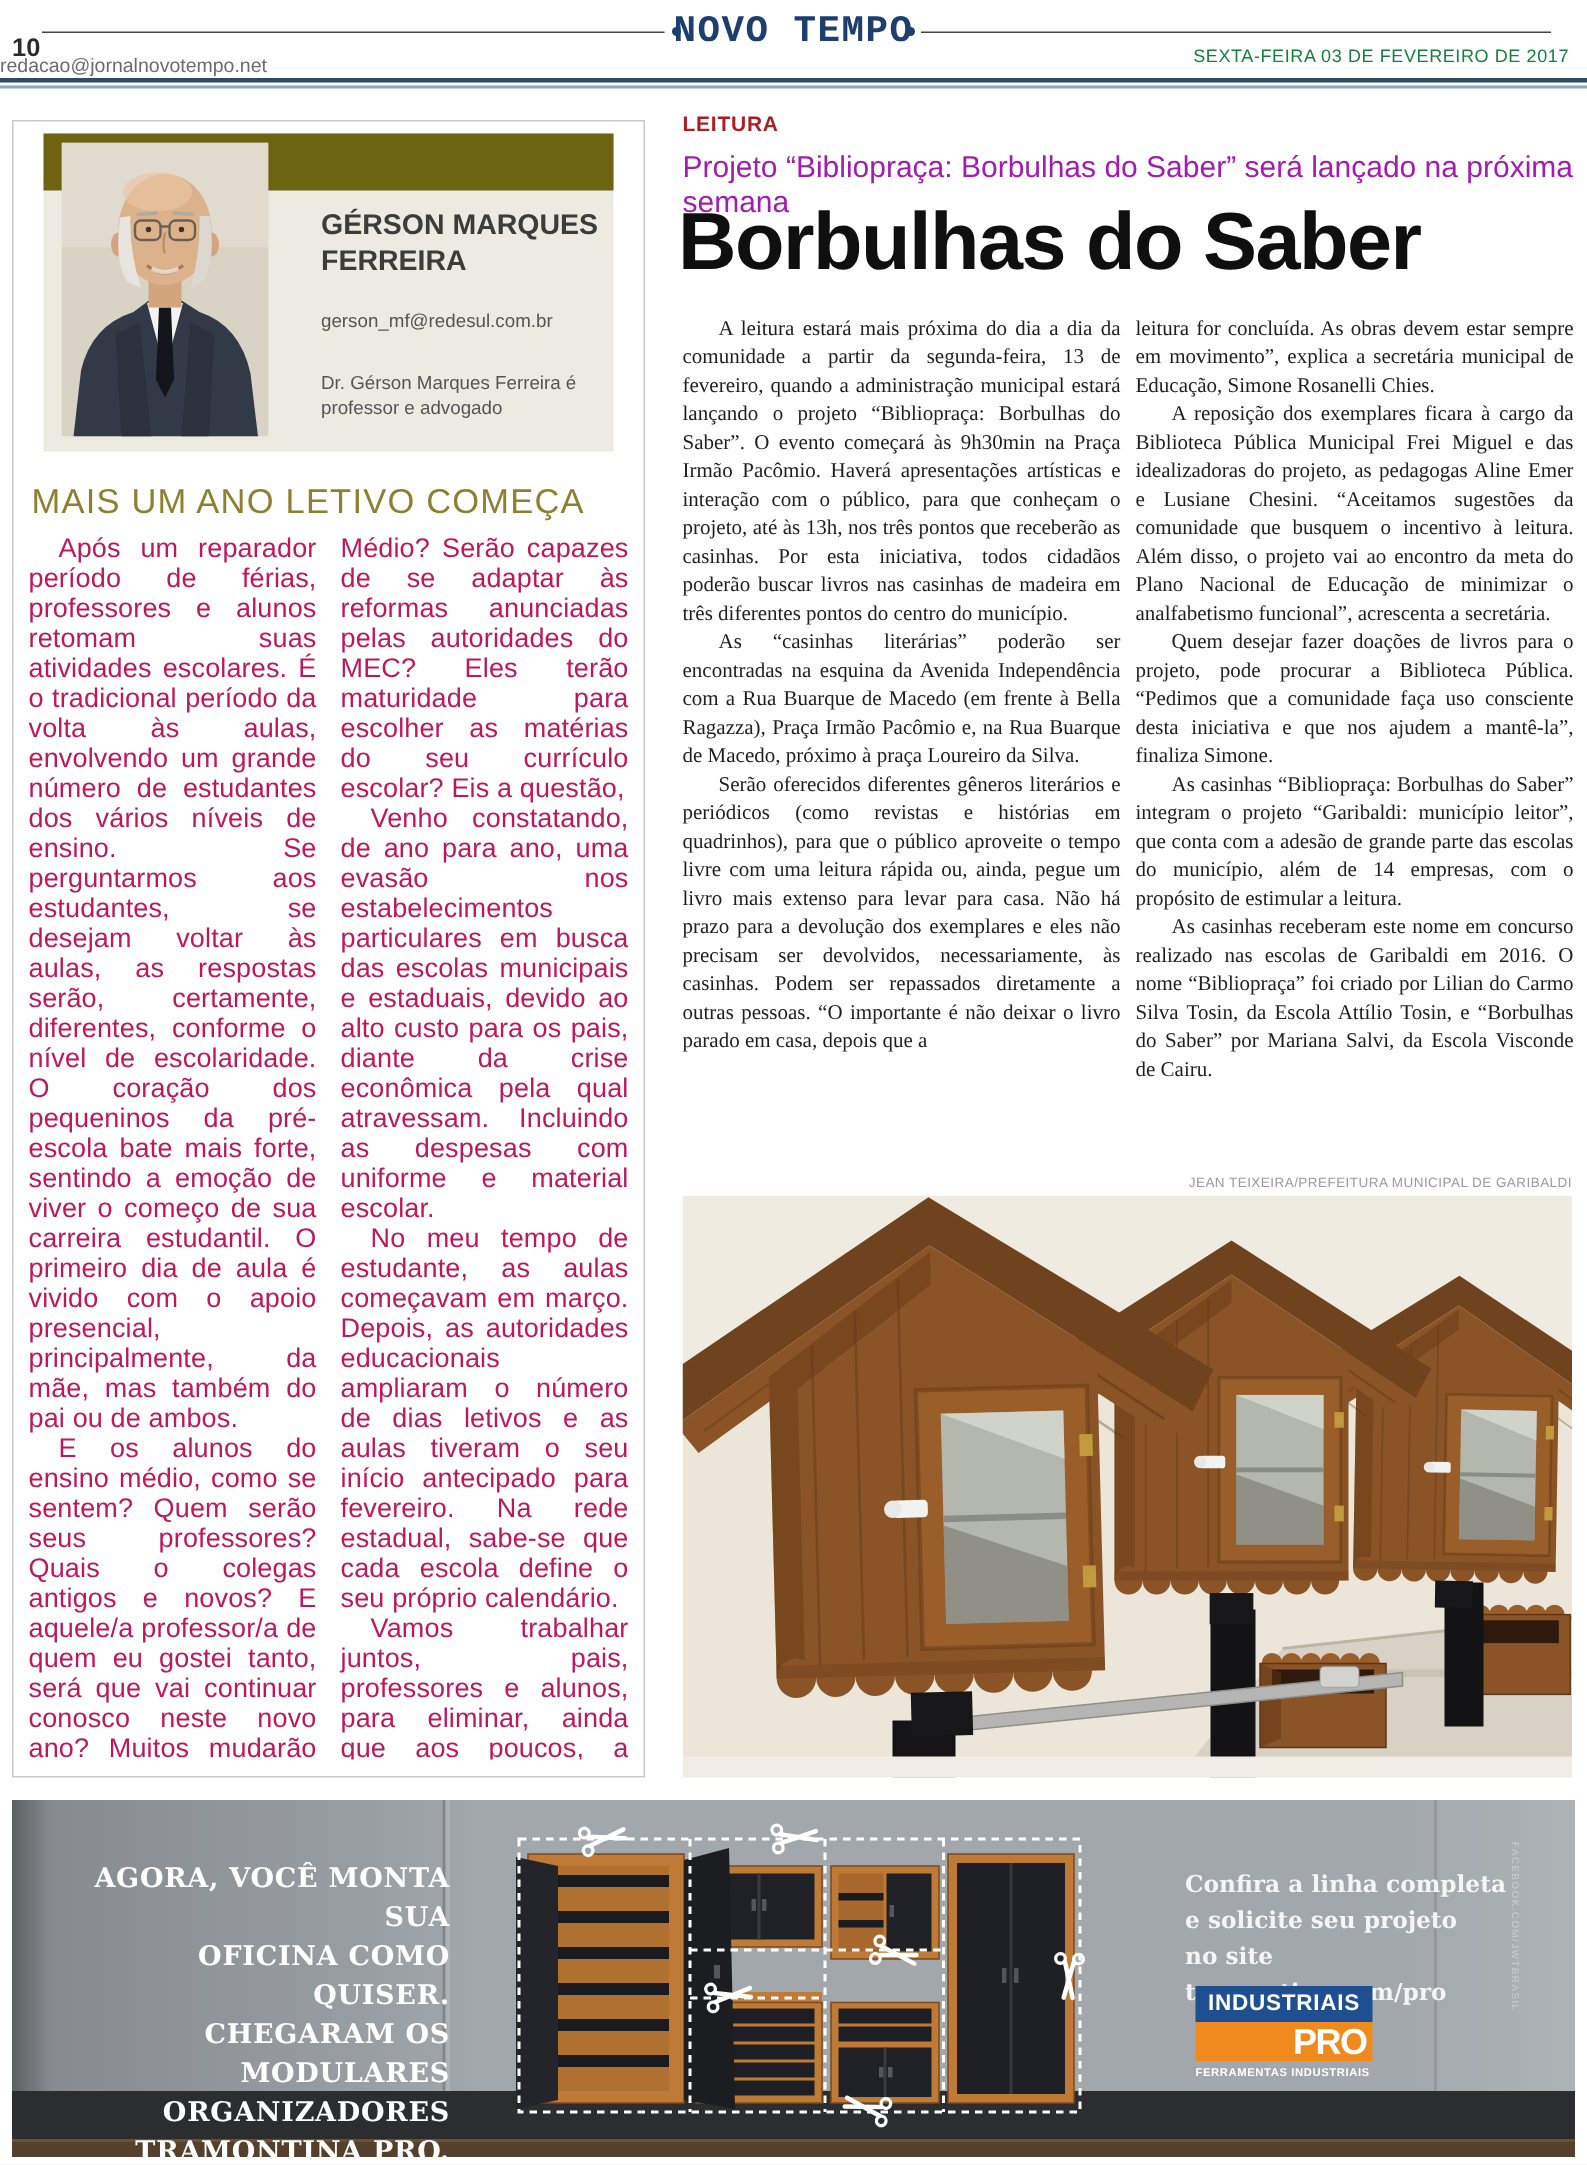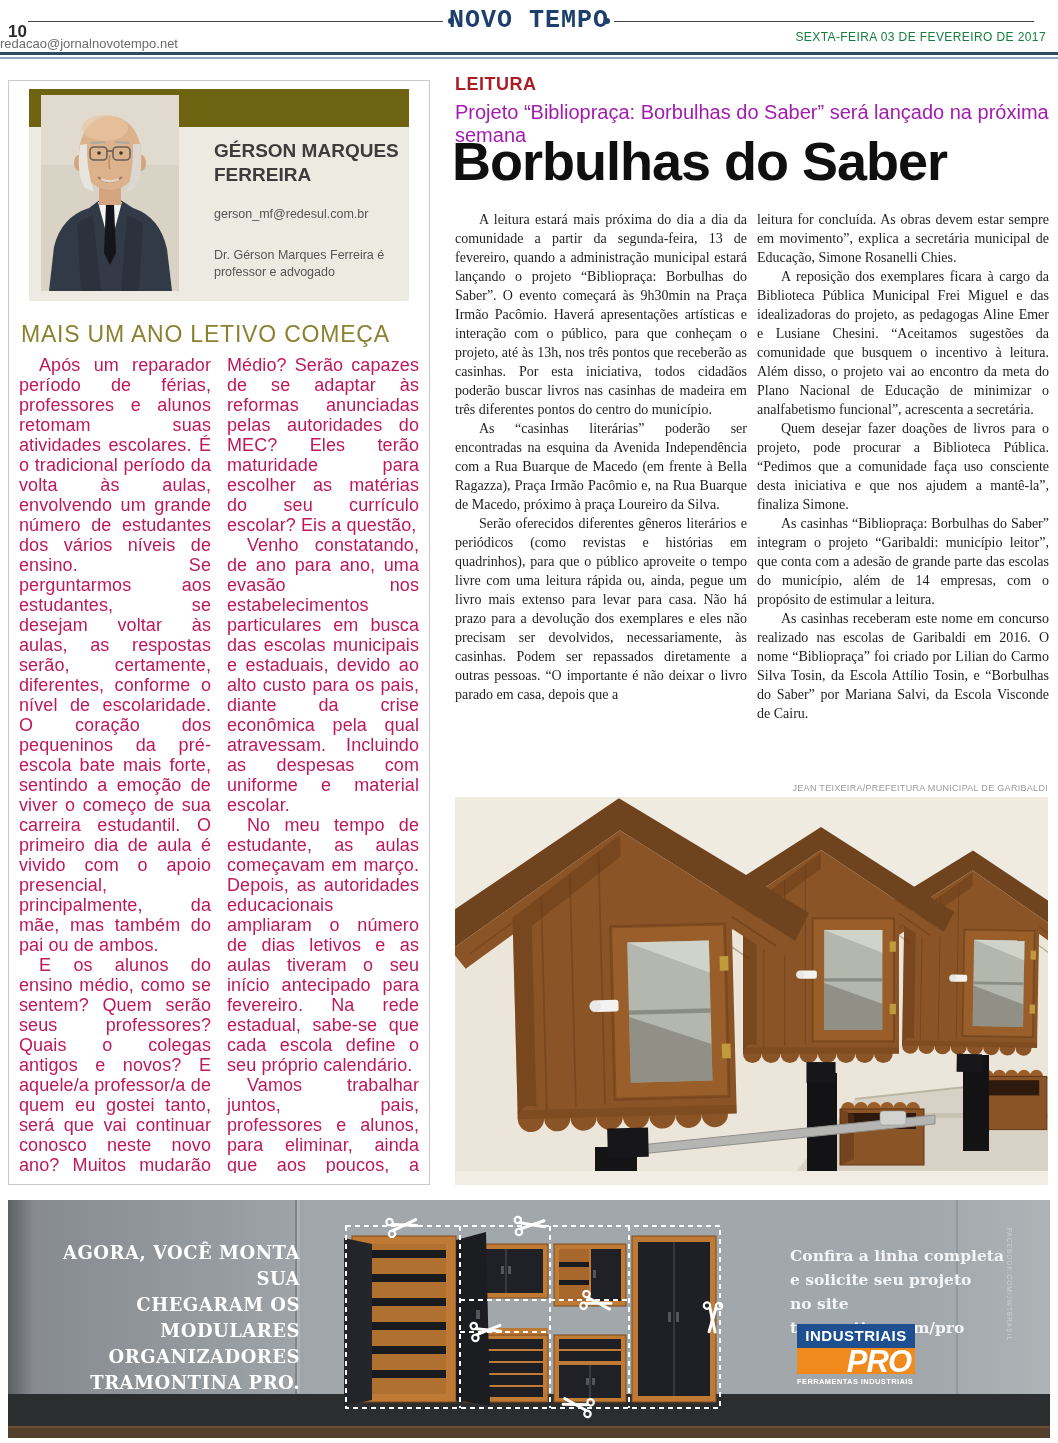--- a/index.html
+++ b/index.html
@@ -25,21 +25,21 @@
   .oped-photo{position:absolute;left:32px;top:14px;width:138px;height:196px;}
   .oped-name{position:absolute;left:205px;top:58px;width:185px;font-size:19px;line-height:24px;font-weight:bold;color:#3c3c3c;}
   .oped-mail{position:absolute;left:205px;top:126px;font-size:12.5px;color:#555;}
   .oped-bio{position:absolute;left:205px;top:166px;width:185px;font-size:12.5px;line-height:17px;color:#555;}
   .oped-title{position:absolute;left:12px;top:240px;font-size:23px;letter-spacing:.8px;color:#8c8130;}
   .oped-cols{position:absolute;left:10px;top:274px;width:400px;height:818px;overflow:hidden;display:flex;gap:16px;}
   .oped-col{width:192px;font-size:18px;line-height:20px;color:#be185d;text-align:justify;letter-spacing:.1px;}
   .oped-col p{margin:0;text-indent:20px;}
   .oped-col.cont p:first-child{text-indent:0;}
   
-  .section-label{position:absolute;left:455px;top:74px;font-size:18px;font-weight:bold;letter-spacing:.5px;color:#ab1f24;}
+  .section-label{position:absolute;left:455px;top:74px;font-size:14px;font-weight:bold;letter-spacing:.5px;color:#ab1f24;}
   .subtitle{position:absolute;left:455px;top:101px;font-size:20px;color:#a21caf;}
   .headline{position:absolute;left:452px;top:130px;font-family:Liberation Sans, sans-serif;font-weight:bold;
             font-size:54px;letter-spacing:-1px;color:#0f0f0f;}
   .art-col{position:absolute;top:210px;width:292px;height:572px;overflow:hidden;
            font-family:"Liberation Serif",serif;font-size:14px;line-height:19px;color:#1e1e1e;text-align:justify;}
   .art-col p{margin:0;text-indent:24px;}
   .art-col.cont p:first-child{text-indent:0;}
   .art-col.c1{left:455px;} .art-col.c2{left:757px;}
   .photo-credit{position:absolute;left:455px;top:783px;width:593px;text-align:right;
                 font-size:9px;letter-spacing:.3px;color:#9a9a9a;}
@@ -56,22 +56,22 @@
   .ad-head{position:absolute;left:30px;top:40px;width:262px;text-align:right;
            font-family:"DejaVu Serif",serif;font-weight:bold;font-size:18px;line-height:26px;
            letter-spacing:.5px;color:#ffffff;}
   .ad-cabs{position:absolute;left:330px;top:10px;width:390px;height:218px;}
   .ad-cta{position:absolute;left:782px;top:44px;width:235px;
           font-family:"DejaVu Serif",serif;font-weight:bold;font-size:15.5px;line-height:24px;color:#f4f5f6;}
   .logo{position:absolute;left:789px;top:124px;width:120px;}
   .logo-blue{width:118px;height:24px;background:#1d4f91;color:#fff;font-weight:bold;font-size:15px;
              letter-spacing:.5px;text-align:center;line-height:24px;}
   .logo-orange{position:relative;width:118px;height:26px;background:#f18a1d;}
-  .logo-pro{position:absolute;right:4px;bottom:-3px;color:#fff;font-style:italic;font-weight:bold;
-            font-size:31px;line-height:31px;letter-spacing:-1px;}
+  .logo-pro{position:absolute;right:4px;bottom:-3px;color:#fff;font-weight:bold;
+            font-size:24px;line-height:31px;letter-spacing:-1px;}
   .logo-cap{margin-top:3px;font-size:7.5px;font-weight:bold;letter-spacing:.4px;color:#fff;}
   .ad-side{position:absolute;left:998px;top:28px;writing-mode:vertical-rl;font-size:6.5px;
            letter-spacing:1px;color:#c8cdd1;}
 </style>
 </head>
 <body>
 
 <div class="page">
 
   <div class="pagenum">10</div>
@@ -226,20 +226,21 @@
   <div class="ad">
     <div class="ad-shadeL"></div>
     <div class="ad-corner1"></div>
     <div class="ad-corner1b"></div>
     <div class="ad-corner2"></div>
     <div class="ad-floor"></div>
     <div class="ad-floor2"></div>
 
     <div class="ad-head">
         <div>AGORA, VOCÊ MONTA SUA</div>
+        <div>OFICINA COMO QUISER.</div>
         <div>CHEGARAM OS</div>
         <div>MODULARES</div>
         <div>ORGANIZADORES</div>
         <div>TRAMONTINA PRO.</div>
       </div>
 
     <div class="ad-cabs">
       <svg width="390" height="218" viewBox="0 0 390 218" xmlns="http://www.w3.org/2000/svg" xmlns:xlink="http://www.w3.org/1999/xlink">
         <defs>
           <g id="sc">

